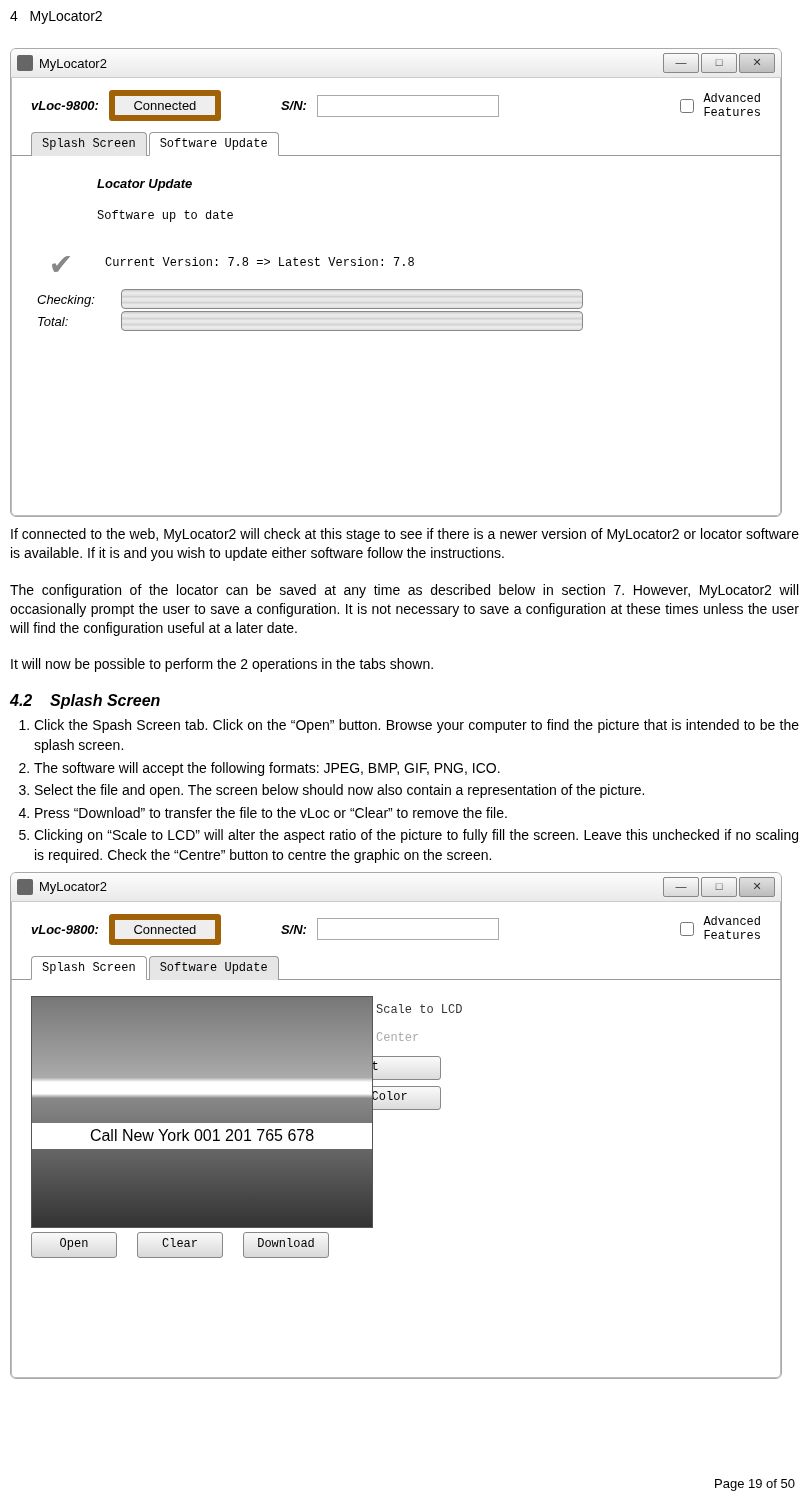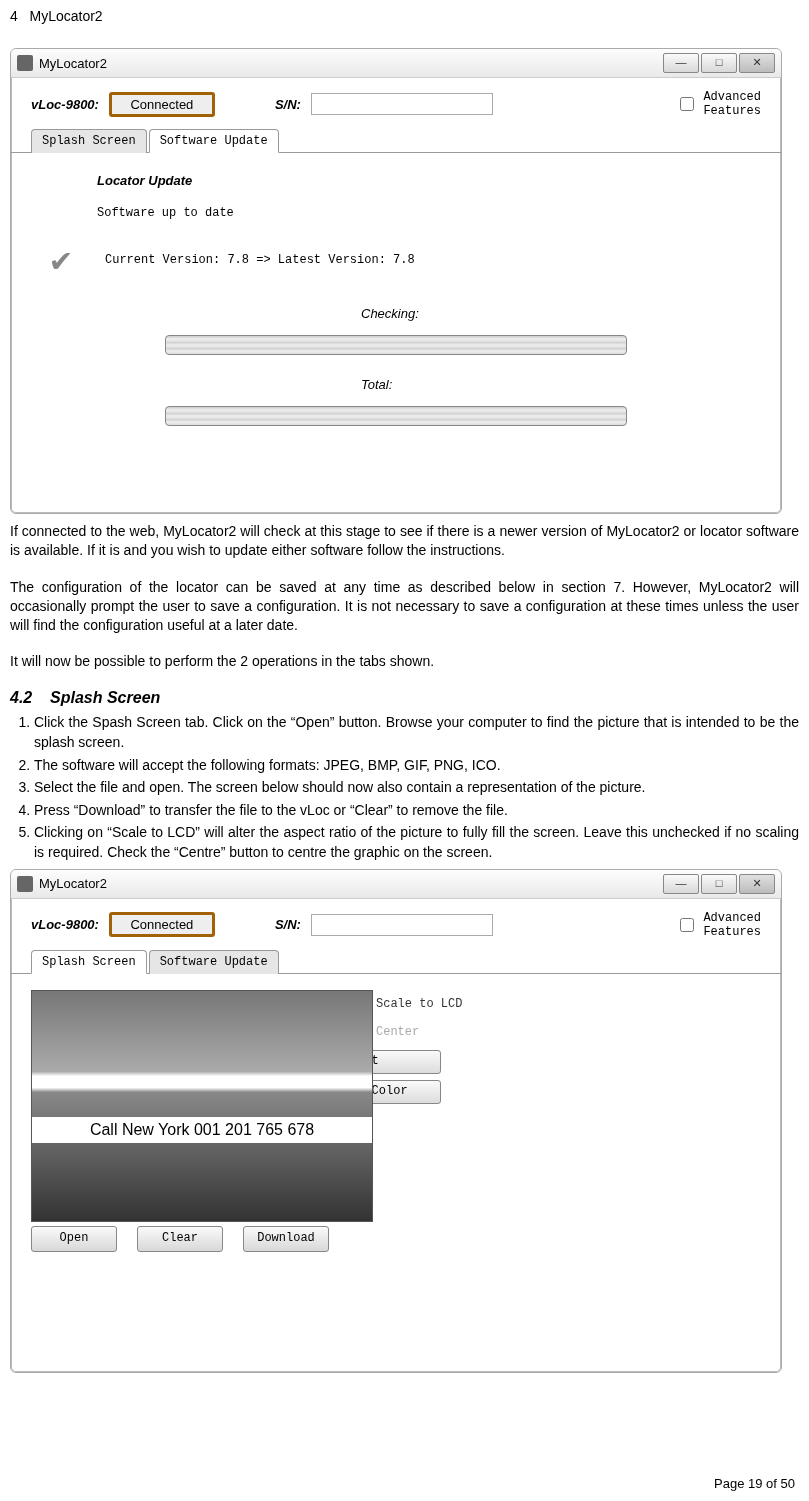--- a/index.html
+++ b/index.html
@@ -68,21 +68,21 @@
     gap: 10px;
     font-size: 13px;
   }
   .status-row .lbl { font-weight: bold; font-style: italic; }
   .conn-pill {
     display: inline-block;
     width: 100px;
     padding: 2px 0;
     text-align: center;
     background: #eee;
-    border: 3px solid #a16207;
+    border: 6px solid #a16207;
     border-radius: 3px;
   }
   .sn-box {
     width: 180px; height: 20px;
     border: 1px solid #aaa;
     background: #fff;
     display: inline-block;
   }
   .adv-wrap { display: flex; align-items: center; font-family: 'Courier New', monospace; font-size: 12px; gap:6px; }
   .adv-wrap input { width:14px; height:14px; }
@@ -121,21 +121,21 @@
     font-size: 13px;
     margin: 0 0 18px 60px;
   }
   .info-line { margin-left: 60px; margin-bottom: 16px; }
   .check-row { display: flex; align-items: center; gap: 20px; margin-top:10px; }
   .big-check {
     width: 48px; height: 48px;
     display: flex; align-items:center; justify-content:center;
     font-size: 34px; color: #888;
   }
-  .prog-row { display:flex; align-items:center; gap:14px; margin-top:22px;flex-direction:column; }
+  .prog-row { display:flex; align-items:center; gap:14px; margin-top:2px; }
   .prog-label { width:70px; font-style: italic; font-family: Arial, sans-serif; font-size:13px; }
   .prog-bar {
     width: 460px; height:18px;
     border:1px solid #888;
     border-radius: 4px;
     background: repeating-linear-gradient(0deg,#ddd,#eee 3px,#ccc 6px);
   }
   
   .splash-body {
     display:flex; gap:18px; padding:16px 20px 20px 20px;

